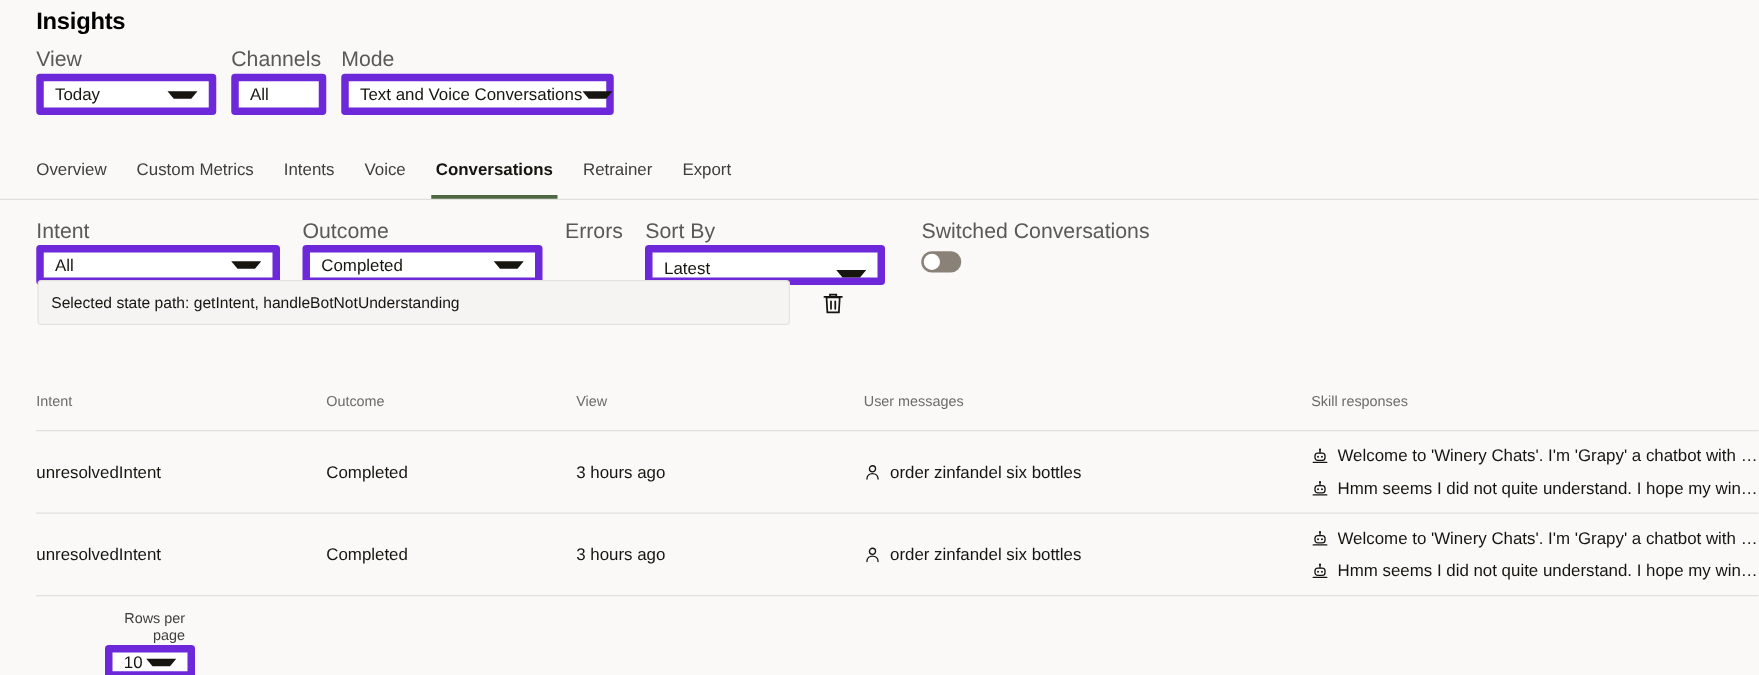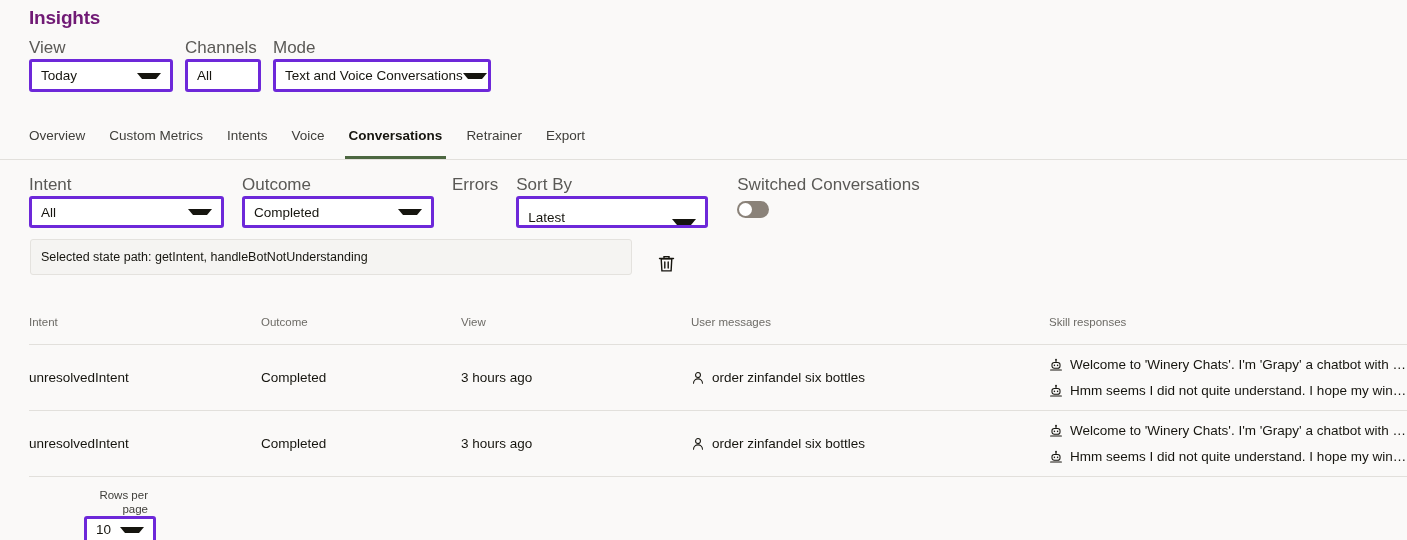--- a/index.html
+++ b/index.html
@@ -10,30 +10,30 @@
     font-family: "Liberation Sans", sans-serif;
     color: #161513;
     overflow: hidden;
   }
   .page { position: relative; width: 1407px; height: 540px; background: #faf9f8; }
 
   
   .page-title {
     position: absolute; left: 29px; top: 7px;
     font-size: 19px; font-weight: bold; letter-spacing: -0.2px;
-    color: #701a75;
+    color: #000000;
     text-align: center;
   }
 
   
   .topfilters { position: absolute; left: 29px; top: 41px; display: flex; align-items: flex-start; gap: 12px; }
   .fieldgroup { display: flex; flex-direction: column; }
   .fieldlabel { font-size: 17px; color: #5a5956; margin-bottom: 4px; line-height: 14px; }
   .selectbox {
-    height: 33px; background: #ffffff; border: 3px solid #6d28d9; border-radius: 3px;
+    height: 33px; background: #ffffff; border: 6px solid #6d28d9; border-radius: 3px;
     display: flex; align-items: center; padding: 0 9px; position: relative;
   }
   .selectbox .val { font-size: 13.5px; color: #16150f; white-space: nowrap; }
   .caret {
     margin-left: auto; padding-left: 14px;
     width: 0; height: 0; border-left: 5px solid transparent; border-right: 5px solid transparent;
     border-top: 6px solid #16150f; flex: 0 0 auto;
   }
   .w-view { width: 144px; }
   .w-channels { width: 76px; }
@@ -68,21 +68,21 @@
   .toggle {
     margin-top: 5px; width: 32px; height: 17px; border-radius: 9px; background: #8a8279;
     position: relative; cursor: pointer;
   }
   .toggle .knob {
     position: absolute; left: 2px; top: 2px; width: 13px; height: 13px; border-radius: 50%;
     background: #ffffff;
   }
 
   
-  .statepath-row { position: absolute; left: 30px; top: 239px; display: flex; align-items: flex-end; }
+  .statepath-row { position: absolute; left: 30px; top: 224px; display: flex; align-items: center; }
   .statepath {
     width: 602px; height: 36px; background: #f5f4f2; border: 1px solid #e4e2de; border-radius: 3px;
     display: flex; align-items: center; padding: 0 10px;
     font-size: 12.5px; color: #16150f;
   }
   .trash-btn {
     margin-left: 22px; width: 24px; height: 24px; display: flex; align-items: center; justify-content: center;
     cursor: pointer;
   }
 

